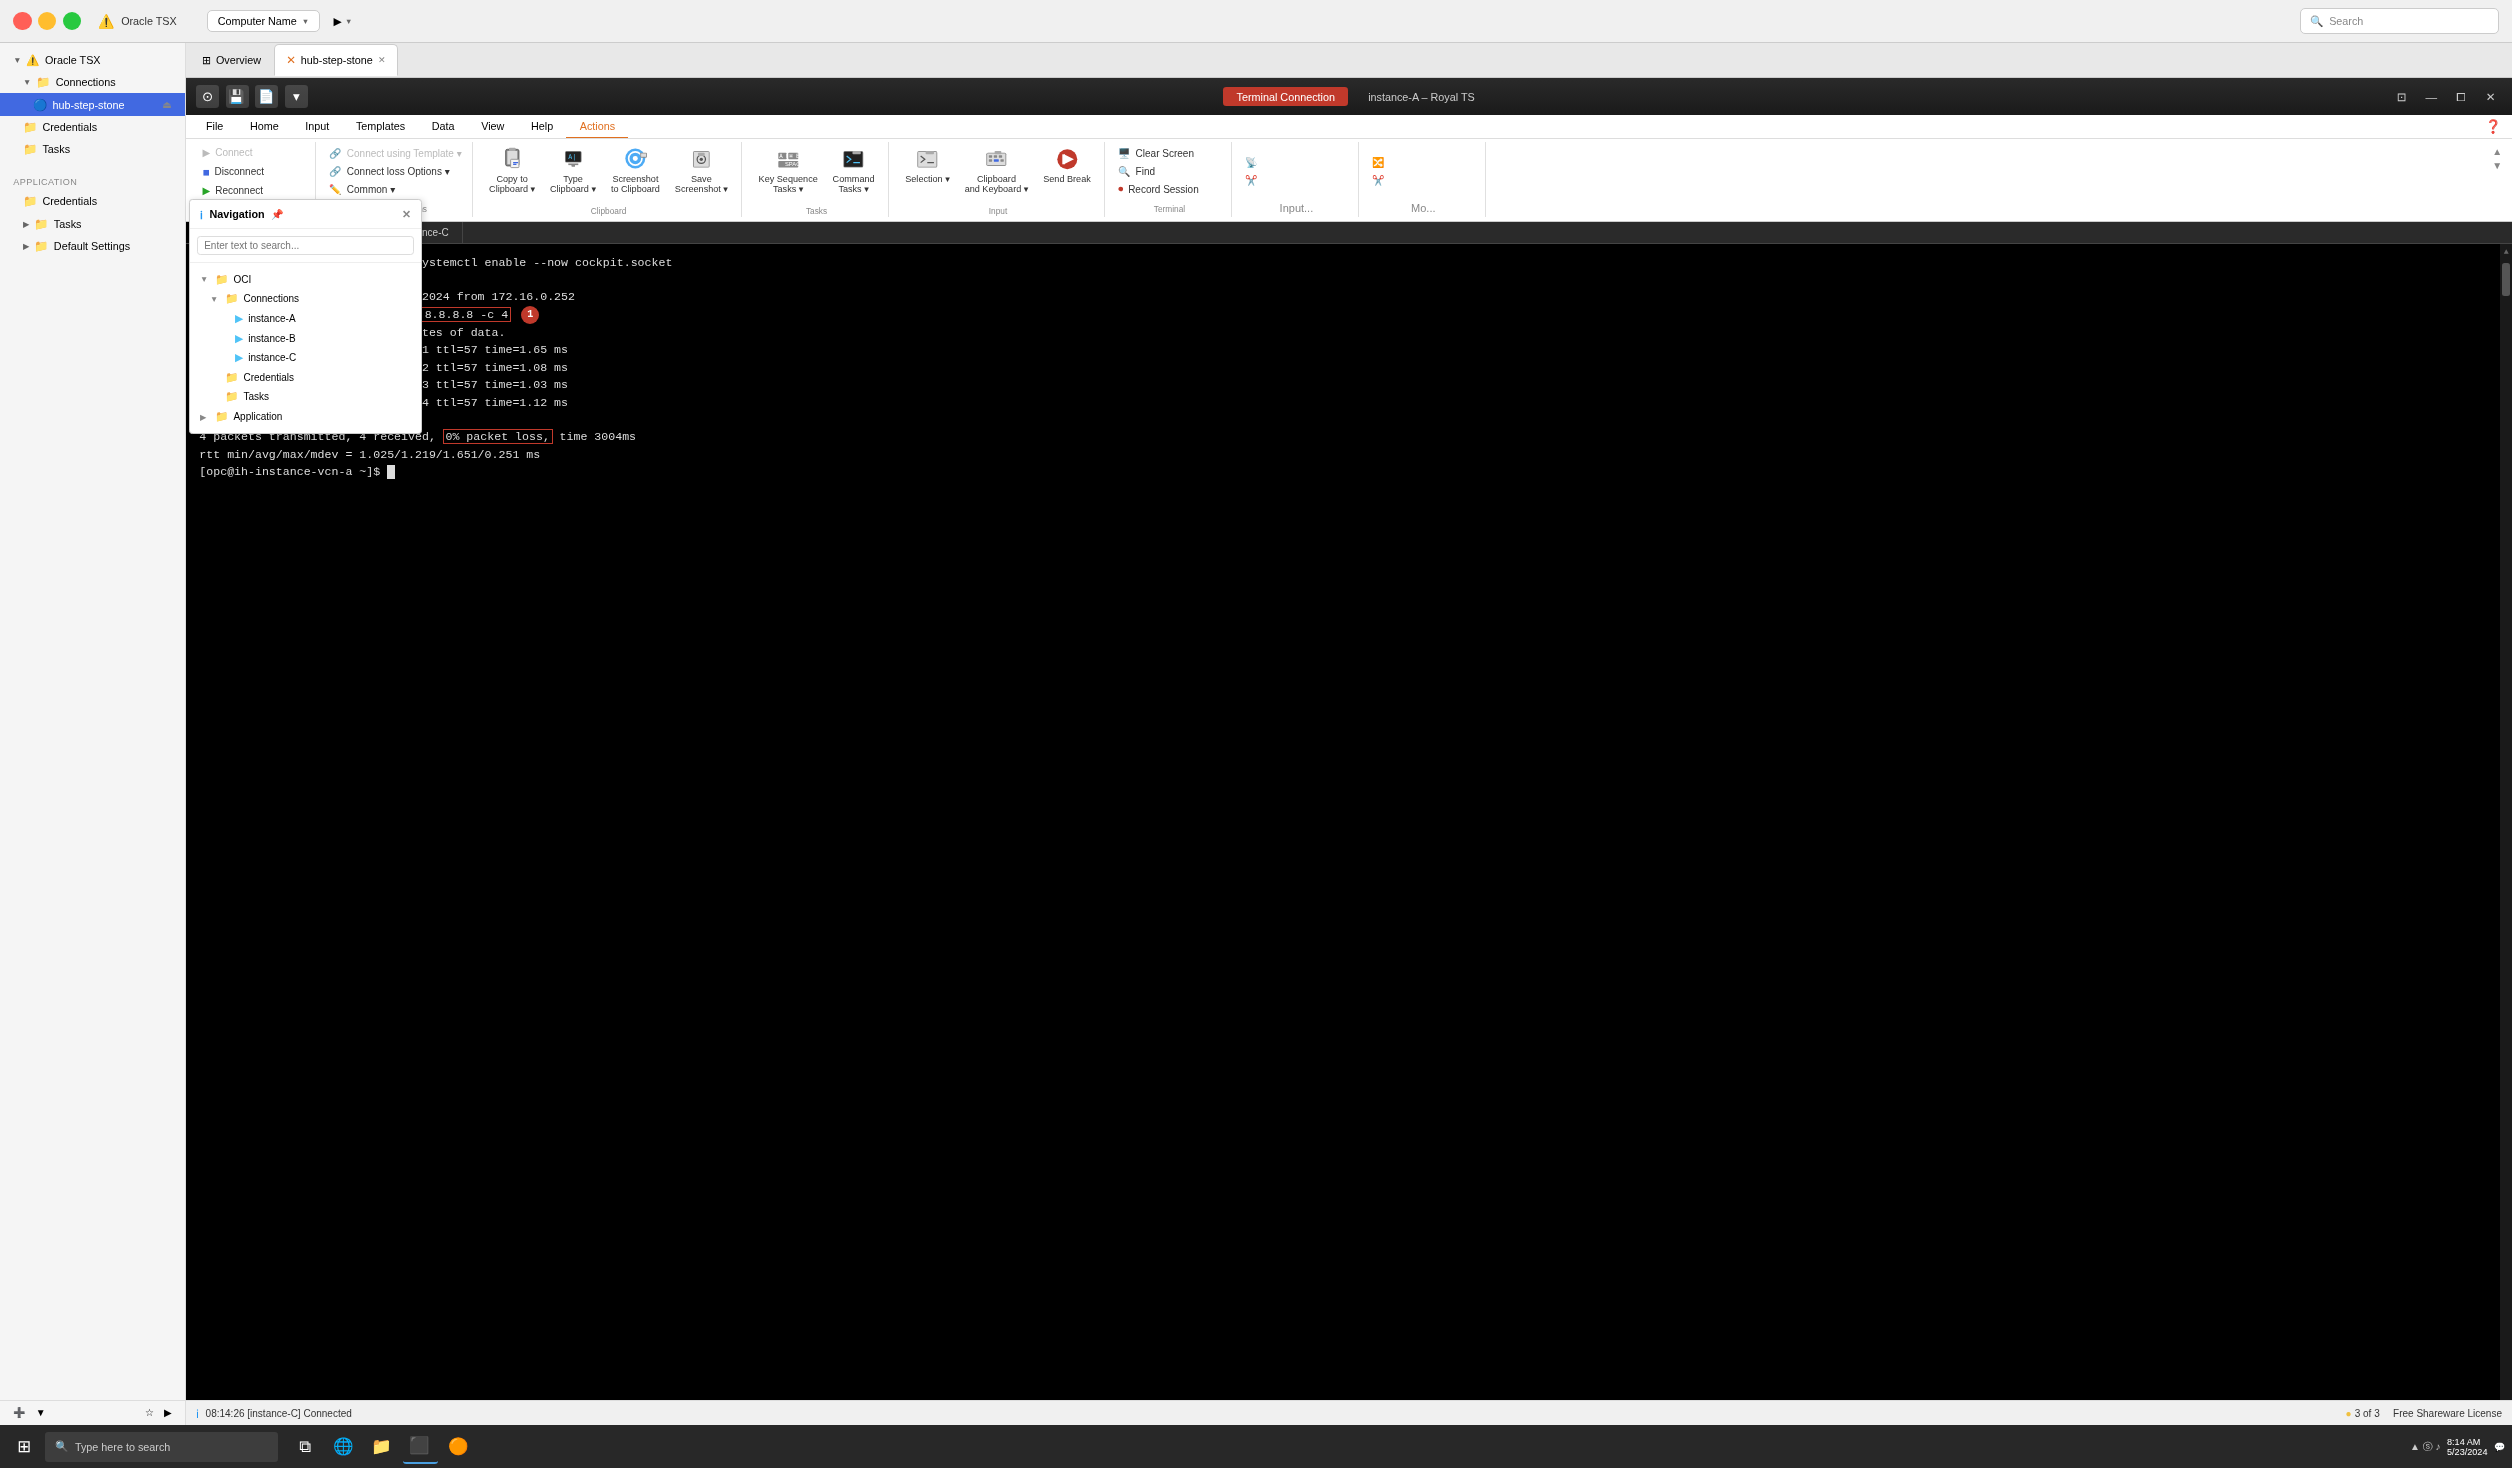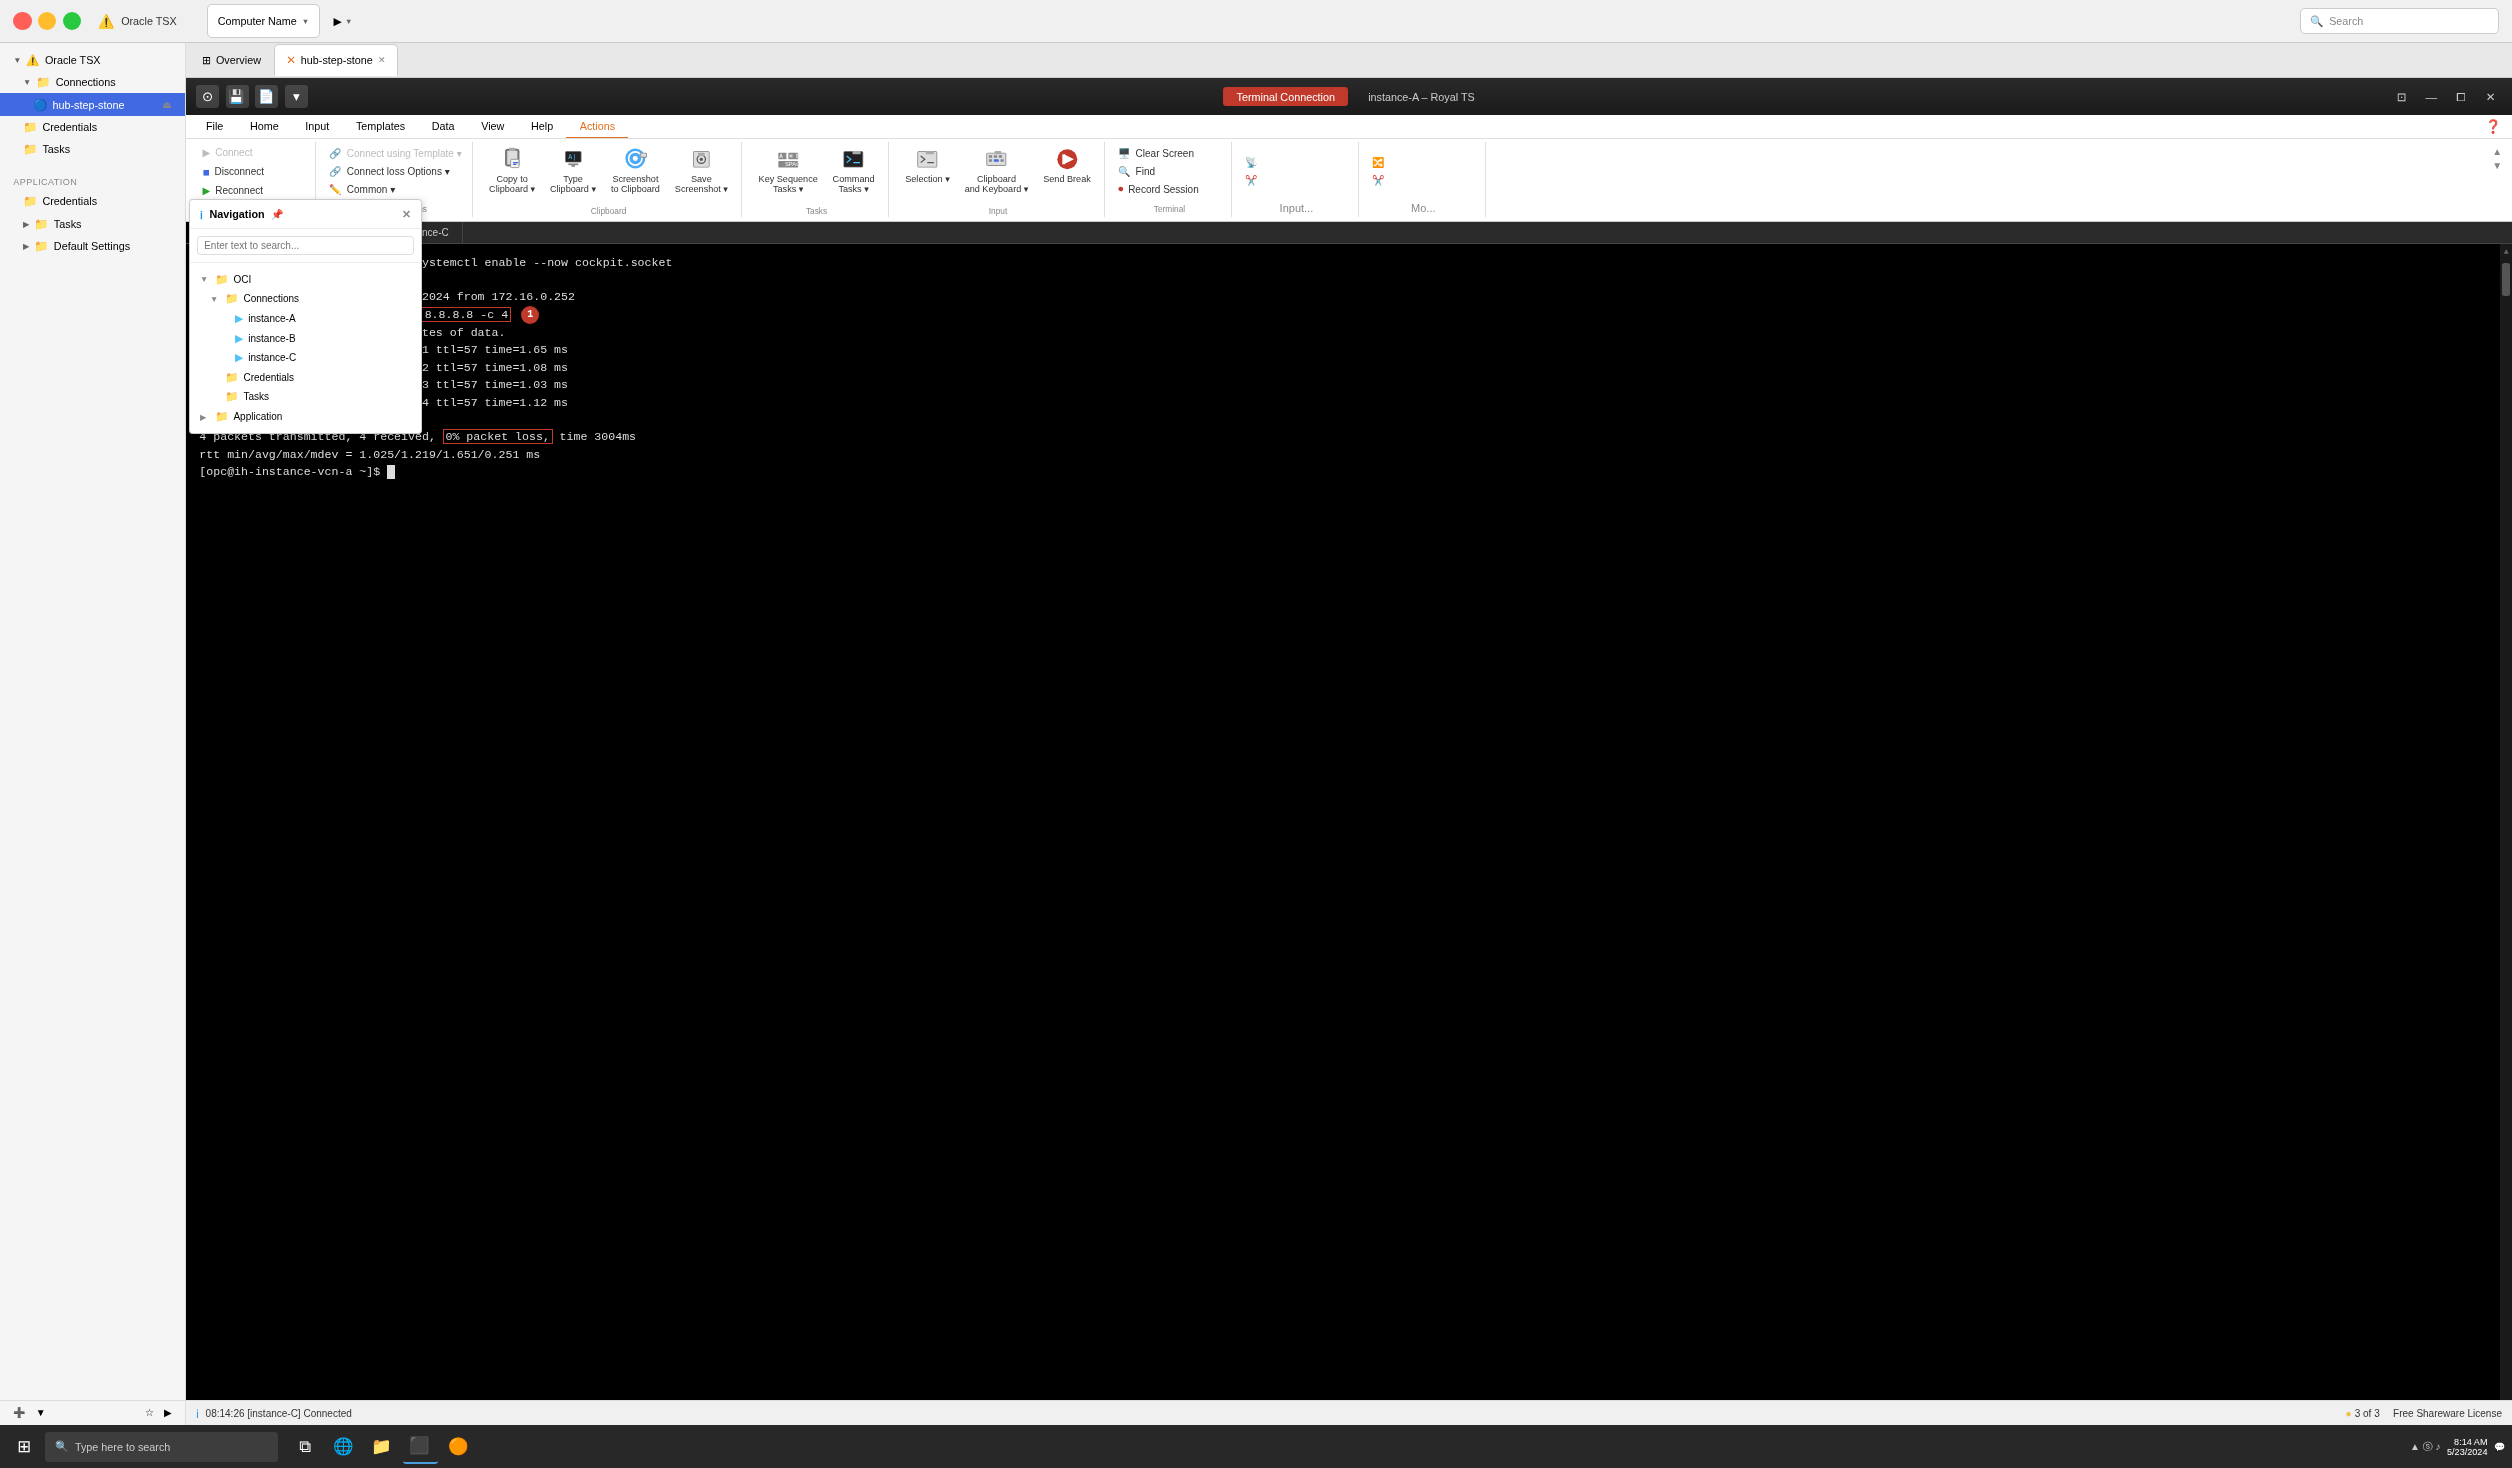--- a/index.html
+++ b/index.html
@@ -16,21 +16,21 @@
     }
     .traffic-lights { display: flex; gap: 6.6px; margin-right: 16.6px; }
     .traffic-light { width: 18.3px; height: 18.3px; border-radius: 50%; cursor: pointer; }
     .tl-red { background: #ff5f57; }
     .tl-yellow { background: #ffbd2e; }
     .tl-green { background: #28c940; }
     .title-bar-center { display: flex; align-items: center; gap: 6.6px; flex: 1; margin-left: 16.6px; }
     .computer-name-btn {
       display: flex; align-items: center; gap: 5px;
       background: white; border: 0.8px solid #ccc; border-radius: 5px;
-      padding: 3.3px 10px; font-size: 10.8px; cursor: pointer; height: 34px;
+      padding: 3.3px 10px; font-size: 10.8px; cursor: pointer; height: 22px;
     }
     .play-btn {
       display: flex; align-items: center; gap: 3.3px;
       background: transparent; border: none;
       padding: 3.3px 6.6px; font-size: 10.8px; cursor: pointer;
     }
     .search-bar {
       margin-left: auto; display: flex; align-items: center;
       background: white; border: 0.8px solid #ccc; border-radius: 5px;
       padding: 3.3px 10px; height: 26.6px; width: 199px; font-size: 10.8px; color: #666;
@@ -681,20 +681,20 @@
     </div>
     <div class="taskbar-icon active">
       <span>⬛</span>
     </div>
     <div class="taskbar-icon">
       <span style="color:#e07020;">🟠</span>
     </div>
   </div>
   <div class="taskbar-right">
     <span style="color:#ccc;font-size:10px;">▲ ⓢ ♪</span>
-    <div style="display:flex;flex-direction:column;align-items:flex-end;cursor:pointer;">
+    <div style="display:flex;flex-direction:column;align-items:flex-start;cursor:pointer;">
       <span>8:14 AM</span>
       <span>5/23/2024</span>
     </div>
     <span style="cursor:pointer;">💬</span>
   </div>
 </div>
 
 
 </body></html>

